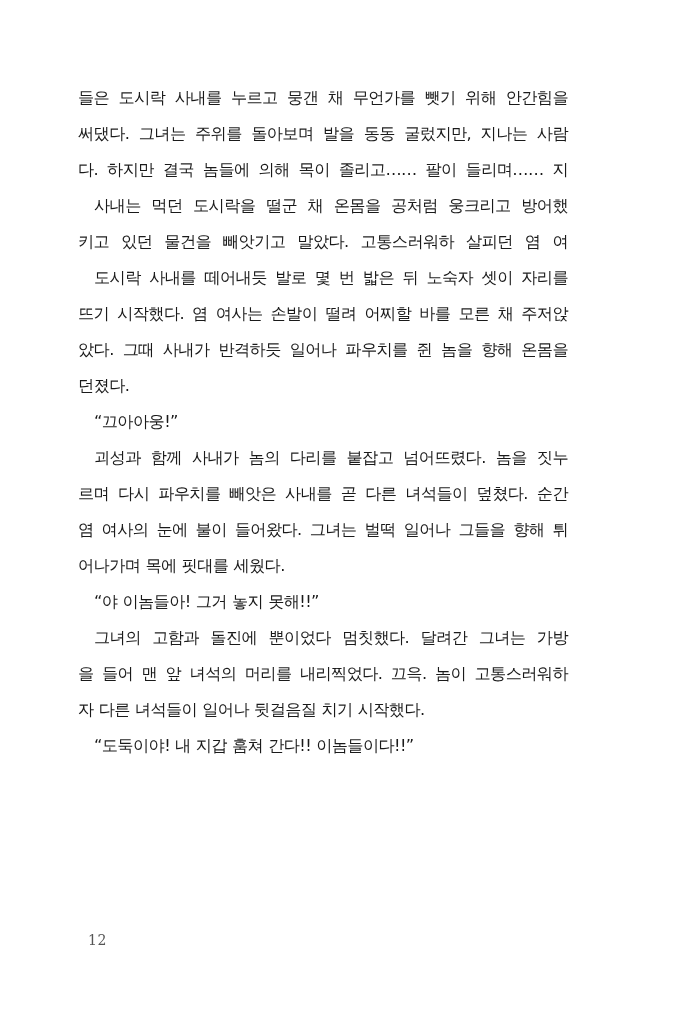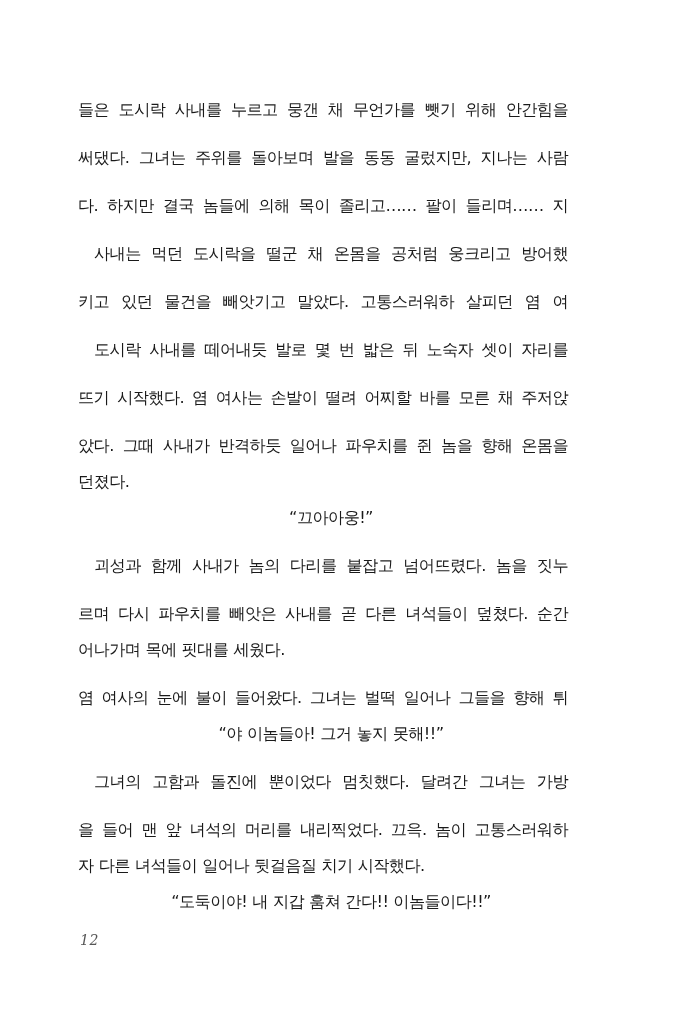--- a/index.html
+++ b/index.html
@@ -24,56 +24,53 @@
   .line {
     height: 36px;
     line-height: 36px;
     font-size: 16.2px;
     white-space: nowrap;
     letter-spacing: -0.6px;
     word-spacing: 0.5px;
   }
   .line.indent {
     padding-left: 16px;
-    text-align: center;
   }
   .line.justify {
     text-align: justify;
     text-align-last: justify;
-    margin-top: 12px;
   }
   .page-number {
     position: absolute;
-    left: 80px;
+    left: 88px;
     top: 932px;
     font-family: "DejaVu Serif", serif;
     font-size: 14px;
     color: #555555;
     letter-spacing: 0.5px;
-    font-style: italic;
   }
 </style>
 </head>
 <body>
 
 <div class="page">
   <div class="line justify">들은 도시락 사내를 누르고 뭉갠 채 무언가를 뺏기 위해 안간힘을</div>
   <div class="line justify">써댔다. 그녀는 주위를 돌아보며 발을 동동 굴렀지만, 지나는 사람</div>
   <div class="line justify">다. 하지만 결국 놈들에 의해 목이 졸리고…… 팔이 들리며…… 지</div>
   <div class="line indent justify">사내는 먹던 도시락을 떨군 채 온몸을 공처럼 웅크리고 방어했</div>
   <div class="line justify">키고 있던 물건을 빼앗기고 말았다. 고통스러워하 살피던 염 여</div>
   <div class="line indent justify">도시락 사내를 떼어내듯 발로 몇 번 밟은 뒤 노숙자 셋이 자리를</div>
   <div class="line justify">뜨기 시작했다. 염 여사는 손발이 떨려 어찌할 바를 모른 채 주저앉</div>
   <div class="line justify">았다. 그때 사내가 반격하듯 일어나 파우치를 쥔 놈을 향해 온몸을</div>
   <div class="line">던졌다.</div>
   <div class="line indent">“끄아아웅!”</div>
   <div class="line indent justify">괴성과 함께 사내가 놈의 다리를 붙잡고 넘어뜨렸다. 놈을 짓누</div>
   <div class="line justify">르며 다시 파우치를 빼앗은 사내를 곧 다른 녀석들이 덮쳤다. 순간</div>
+  <div class="line justify">염 여사의 눈에 불이 들어왔다. 그녀는 벌떡 일어나 그들을 향해 튀</div>
   <div class="line">어나가며 목에 핏대를 세웠다.</div>
-  <div class="line justify">염 여사의 눈에 불이 들어왔다. 그녀는 벌떡 일어나 그들을 향해 튀</div>
   <div class="line indent">“야 이놈들아! 그거 놓지 못해!!”</div>
   <div class="line indent justify">그녀의 고함과 돌진에 뿐이었다 멈칫했다. 달려간 그녀는 가방</div>
   <div class="line justify">을 들어 맨 앞 녀석의 머리를 내리찍었다. 끄윽. 놈이 고통스러워하</div>
   <div class="line">자 다른 녀석들이 일어나 뒷걸음질 치기 시작했다.</div>
   <div class="line indent">“도둑이야! 내 지갑 훔쳐 간다!! 이놈들이다!!”</div>
 </div>
 
 <div class="page-number">12</div>
 
 </body></html>

